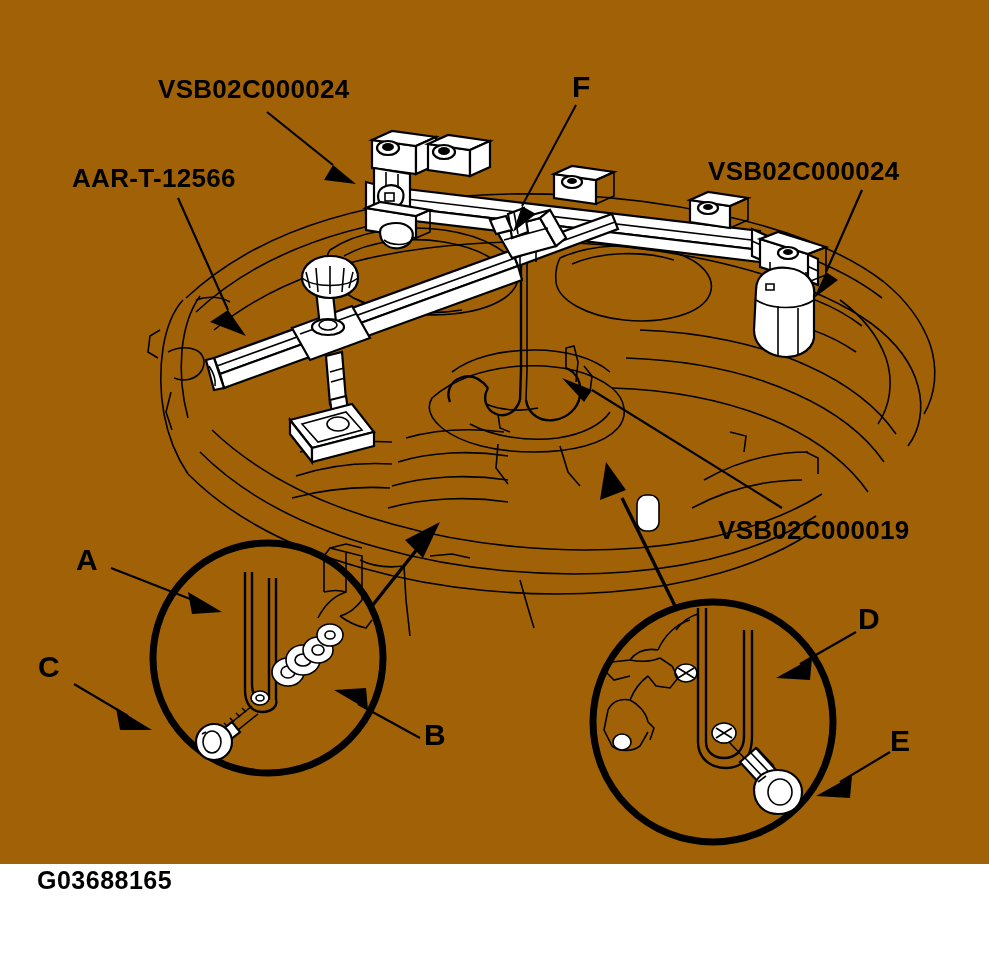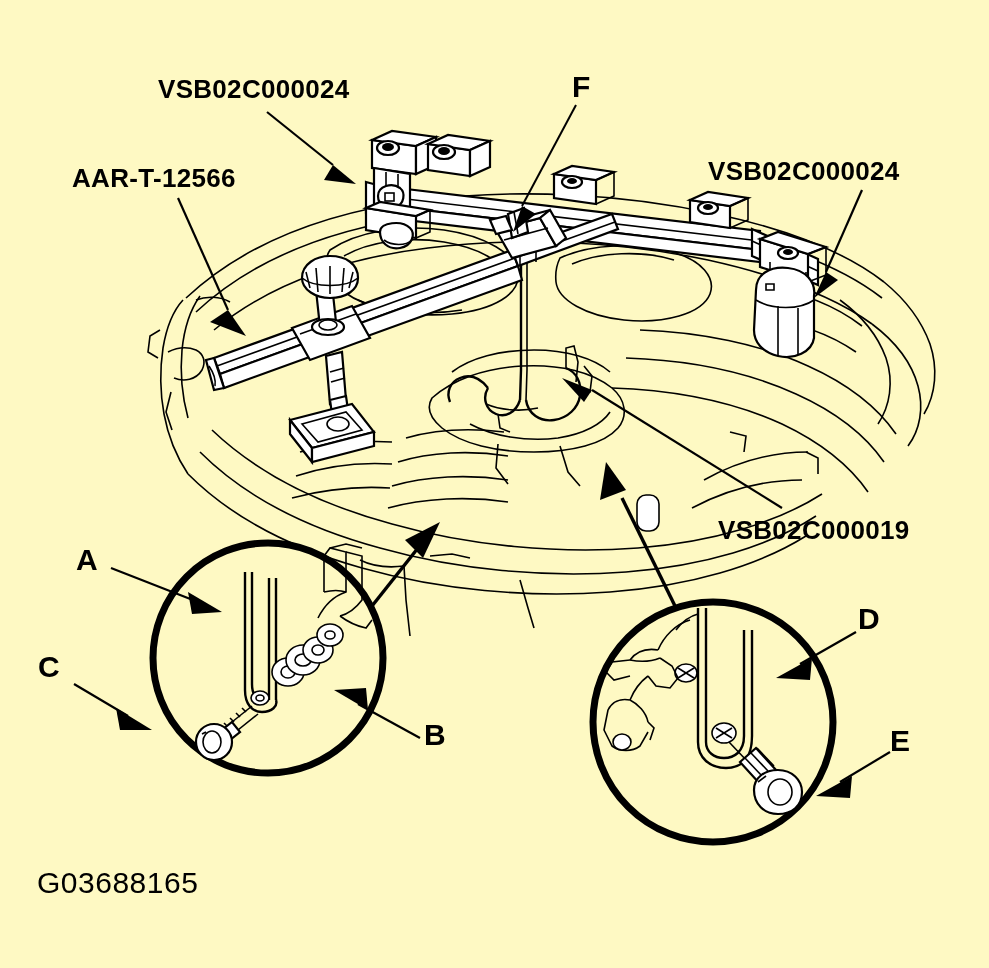--- a/index.html
+++ b/index.html
@@ -2,34 +2,34 @@
 <html><head>
 <meta charset="utf-8">
 <title>Engine Support Bar Installation Diagram</title>
 <style>
   html,body{margin:0;padding:0;background:#ffffff;}
   body{
     width:989px;height:968px;
     font-family:"Liberation Sans", sans-serif;
     position:relative;overflow:hidden;
   }
-  #stage{position:relative;width:989px;height:968px;background:#fef9c3;}
+  #stage{position:relative;width:989px;height:864px;background:#a16207;}
   #art{position:absolute;left:0;top:0;width:989px;height:968px;}
   .lbl{
     position:absolute;
     font-family:"Liberation Sans", sans-serif;
     font-weight:bold;
     color:#000;
     white-space:nowrap;
     letter-spacing:0.3px;
     line-height:1;
   }
   .lbl.part{font-size:26px;}
   .lbl.letter{font-size:30px;}
-  .lbl.figno{font-size:30px;font-weight:normal;letter-spacing:0.5px;}
+  .lbl.figno{font-size:25px;font-weight:bold;letter-spacing:0.5px;}
   
   .ln{fill:none;stroke:#000;}
   .thin{stroke-width:1.6;}
   .med{stroke-width:2.4;}
   .thick{stroke-width:3.4;}
   .circ{fill:none;stroke:#000;stroke-width:7;}
   .lead{fill:none;stroke:#000;stroke-width:2.2;}
   .leadthin{fill:none;stroke:#000;stroke-width:2;}
   .solid{fill:#000;stroke:none;}
   .wht{fill:#fff;stroke:#000;stroke-width:2.2;}

